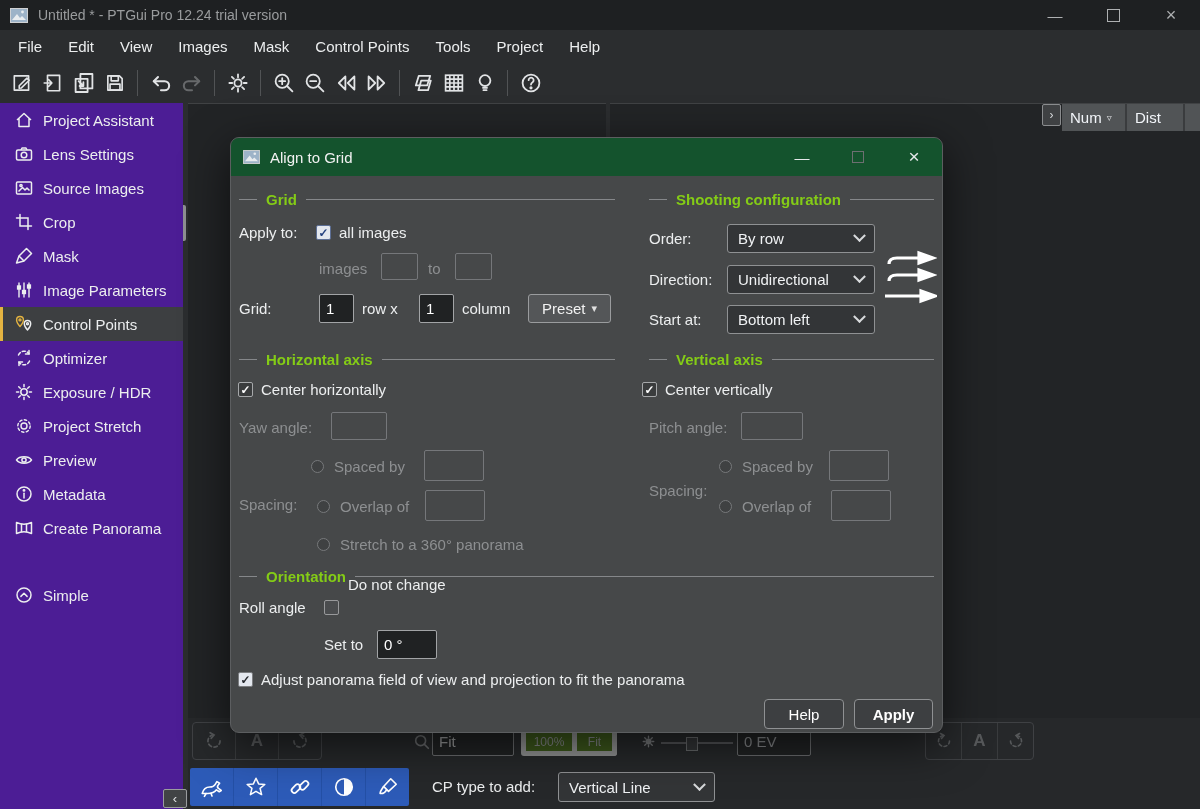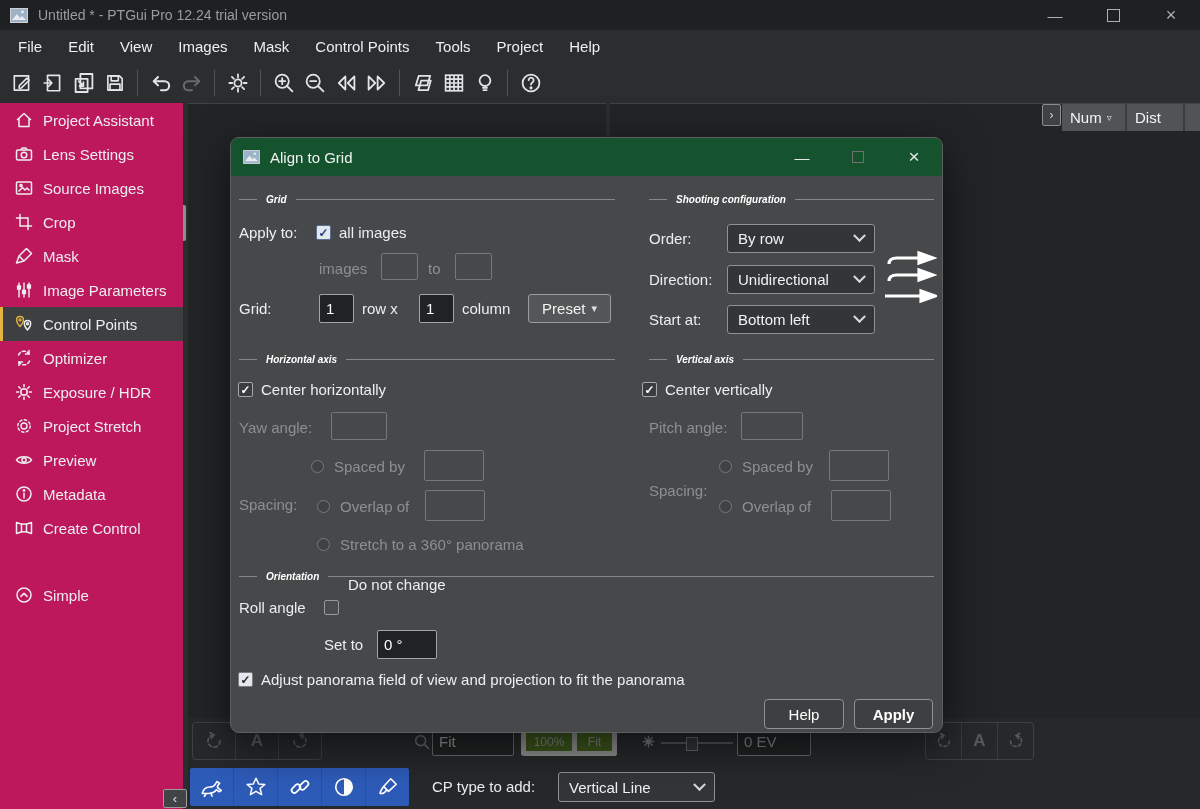--- a/index.html
+++ b/index.html
@@ -12,21 +12,21 @@
   .win-btn{width:58px;height:30px;display:flex;align-items:center;justify-content:center;color:#aeb0b2;font-size:15px;}
   .max-box{width:11px;height:11px;border:1px solid #aeb0b2;display:inline-block;}
   .menubar{position:absolute;left:0;top:30px;right:0;height:34px;background:#2b2d2f;display:flex;align-items:center;padding-left:5px;}
   .menu-item{padding:0 13px;line-height:34px;font-size:15px;color:#eceeef;}
   .toolbar{position:absolute;left:0;top:64px;right:0;height:38px;background:#2b2d2f;display:flex;align-items:center;padding-left:6px;}
   .tbtn{width:31px;height:31px;display:flex;align-items:center;justify-content:center;color:#e2e4e6;}
   .tbtn.dim{color:#67696b;}
   .tsep{width:1px;height:26px;background:#515355;margin:0 7px;}
   svg.i{display:block;}
   
-  .sidebar{position:absolute;left:0;top:103px;width:183px;bottom:0;background:#be185d;}
+  .sidebar{position:absolute;left:0;top:103px;width:183px;bottom:0;background:#4c1d95;}
   .side-item{height:34px;display:flex;align-items:center;gap:9px;padding-left:11px;font-size:15px;border-left:3px solid transparent;color:#eceeef;}
   .side-item.selected{background:#3d3f41;border-left-color:#e3b341;}
   .side-item .ilabel{white-space:nowrap;}
   .side-item.simple{margin-top:33px;}
   
   .canvas{position:absolute;left:188px;top:103px;right:0;height:615px;background:#222426;border-top:1px solid #404244;}
   .canvas-divider{position:absolute;left:606px;top:103px;width:4px;height:615px;background:#2b2d2f;}
   .splitter-handle{position:absolute;left:181px;top:205px;width:5px;height:36px;background:#8e9092;border-radius:2px;}
   .expand-btn{position:absolute;left:1042px;top:104px;width:17px;height:20px;background:#3f4143;border:1px solid #8a8c8e;border-radius:2px;
               color:#d6d8da;font-size:12px;display:flex;align-items:center;justify-content:center;}
@@ -58,21 +58,21 @@
   .dialog{position:absolute;left:230px;top:137px;width:711px;height:594px;background:#464849;border:1px solid #5c5e60;border-radius:9px;
           box-shadow:0 12px 45px rgba(0,0,0,.6);z-index:10;}
   .dlg-titlebar{height:38px;background:#14532d;border-radius:8px 8px 0 0;display:flex;align-items:center;gap:10px;padding-left:12px;}
   .dlg-title{font-size:15px;color:#f2f2f2;}
   .dlg-controls{margin-left:auto;display:flex;height:38px;}
   .dlg-btn{width:56px;height:38px;display:flex;align-items:center;justify-content:center;color:#e6e8ea;font-size:15px;}
   .dlg-max{width:10px;height:10px;border:1px solid #6d6f71;display:inline-block;}
   .dlg-body{position:relative;height:556px;font-size:15px;}
   .ghdr{position:absolute;display:flex;align-items:center;height:18px;}
   .ghdr .ln-l{width:18px;height:1px;background:#85878a;margin-right:9px;flex:0 0 18px;}
-  .ghdr .gt{font-weight:bold;font-size:10px;color:#ffffff;white-space:nowrap;font-style:italic;}
+  .ghdr .gt{font-weight:bold;font-size:15px;color:#84cc16;white-space:nowrap;}
   .ghdr .ln-r{flex:1;height:1px;background:#85878a;margin-left:9px;}
   .lbl{position:absolute;white-space:nowrap;color:#eceeef;}
   .lbl.gray{color:#8d8f91;}
   .cb{position:absolute;width:15px;height:15px;border-radius:2px;display:flex;align-items:center;justify-content:center;
       font-size:12px;font-weight:bold;box-sizing:border-box;}
   .cb.blue{background:#e3e7ee;border:1px solid #5d6f95;color:#24417e;}
   .cb.blue::after{content:"✓";}
   .cb.dark{background:#3a3c3d;border:1px solid #a6a8aa;color:#fff;}
   .cb.dark::after{content:"✓";}
   .cb.empty{background:#4a4c4e;border:1px solid #98999b;}
@@ -330,21 +330,21 @@
           <path d="M10 9.2 V14"></path>
           <circle cx="10" cy="6.4" r=".7" fill="currentColor"></circle>
         </svg>
       <span class="ilabel">Metadata</span>
     </div>
     <div class="side-item">
       <svg class="i" width="20" height="20" viewBox="0 0 20 20" fill="none" stroke="currentColor" stroke-width="1.5" stroke-linejoin="round">
         <path d="M2.5 4.5 C7 6.5 13 6.5 17.5 4.5 V15.5 C13 13.5 7 13.5 2.5 15.5z"></path>
           <path d="M7.5 5.8 V14 M12.5 5.8 V14"></path>
         </svg>
-      <span class="ilabel">Create Control</span>
+      <span class="ilabel">Create Panorama</span>
     </div>
     <div class="side-item simple">
       <svg class="i" width="20" height="20" viewBox="0 0 20 20" fill="none" stroke="currentColor" stroke-width="1.5" stroke-linecap="round" stroke-linejoin="round">
         <circle cx="10" cy="10" r="7"></circle>
           <path d="M6.9 11.4 L10 8.3 L13.1 11.4"></path>
         </svg>
       <span class="ilabel">Simple</span>
     </div>
   </div>
 

